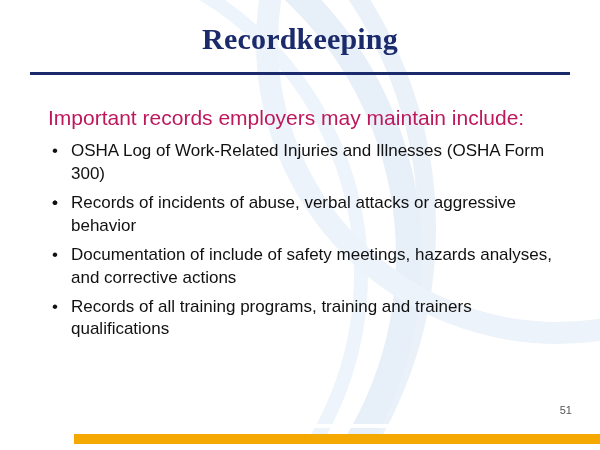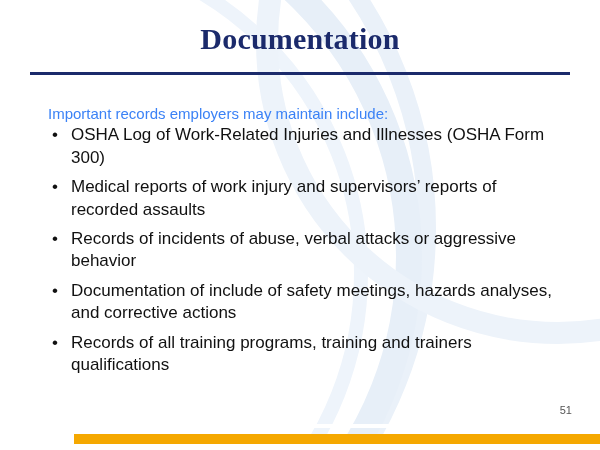--- a/index.html
+++ b/index.html
@@ -83,23 +83,24 @@
   }
 
   .content {
     position: absolute;
     top: 104px;
     left: 48px;
     width: 520px;
     color: #1a1a1a;
   }
   .intro {
-    font-size: 15px;
+    font-size: 21px;
     line-height: 1.35;
-    color: #3b82f6;
+    margin-bottom: 8px;
+    color: #be185d;
   }
   ul.bullets {
     list-style: none;
     margin: 0;
     padding: 0;
   }
   ul.bullets li {
     position: relative;
     padding-left: 23px;
     margin-bottom: 7px;
@@ -160,33 +161,32 @@
 </head>
 <body>
 
 <div class="slide">
 
   <div class="swoosh swoosh-3"></div>
   <div class="swoosh swoosh-1"></div>
   <div class="swoosh swoosh-2"></div>
   <div class="swoosh swoosh-right"></div>
 
-  <div class="title">Documentation</div>
+  <div class="title">Recordkeeping</div>
   <div class="title-rule"></div>
 
   <div class="content">
     <div class="intro">Important records employers may maintain include:</div>
     <ul class="bullets">
       <li>
         <span class="dot">•</span>
         <span>OSHA Log of Work-Related Injuries and Illnesses (OSHA Form 300)</span>
       </li>
       <li>
         <span class="dot">•</span>
-        <span>Medical reports of work injury and supervisors’ reports of recorded assaults</span>
       </li>
       <li>
         <span class="dot">•</span>
         <span>Records of incidents of abuse, verbal attacks or aggressive behavior</span>
       </li>
       <li>
         <span class="dot">•</span>
         <span>Documentation of include of safety meetings, hazards analyses, and corrective actions</span>
       </li>
       <li>

